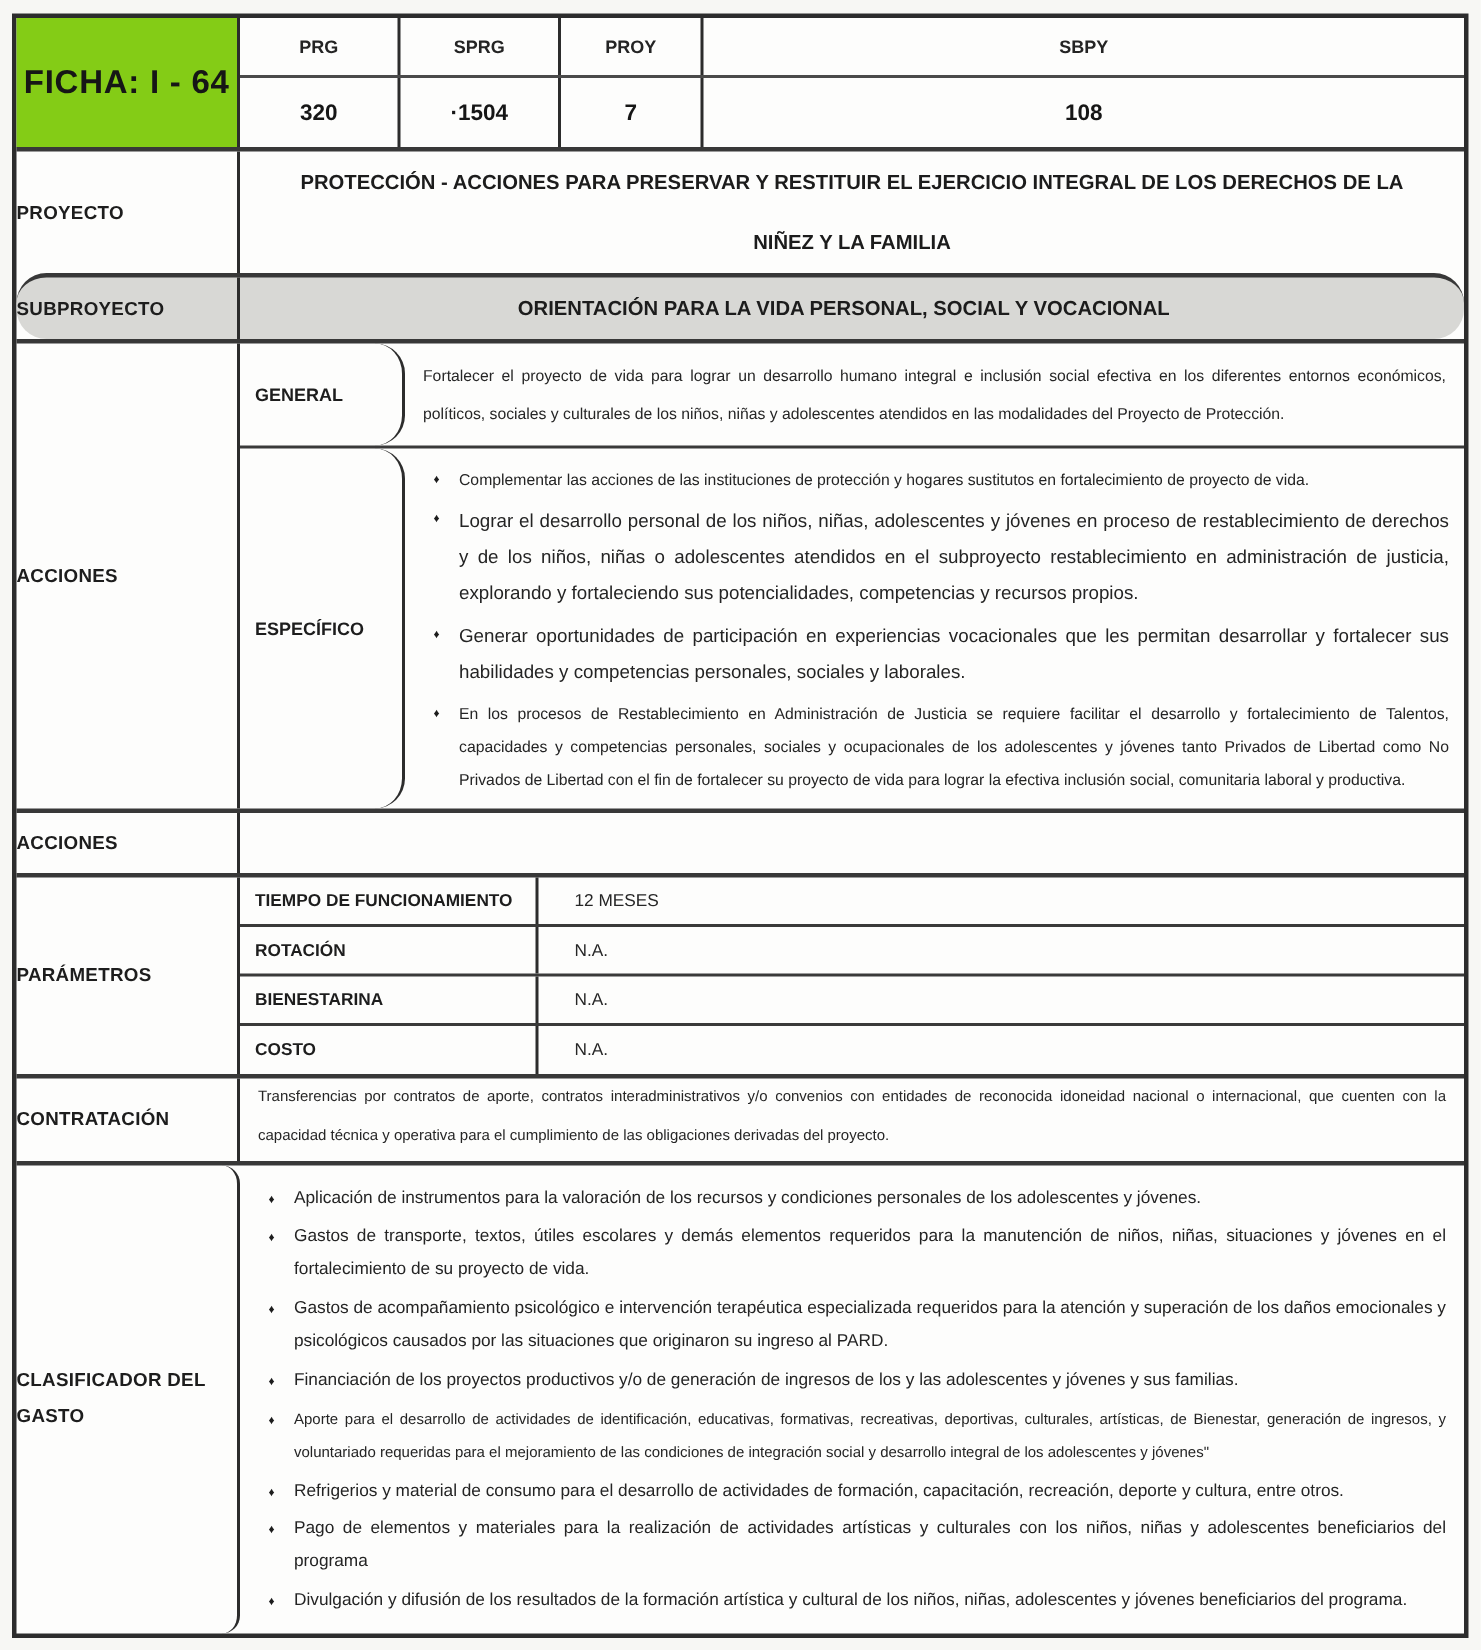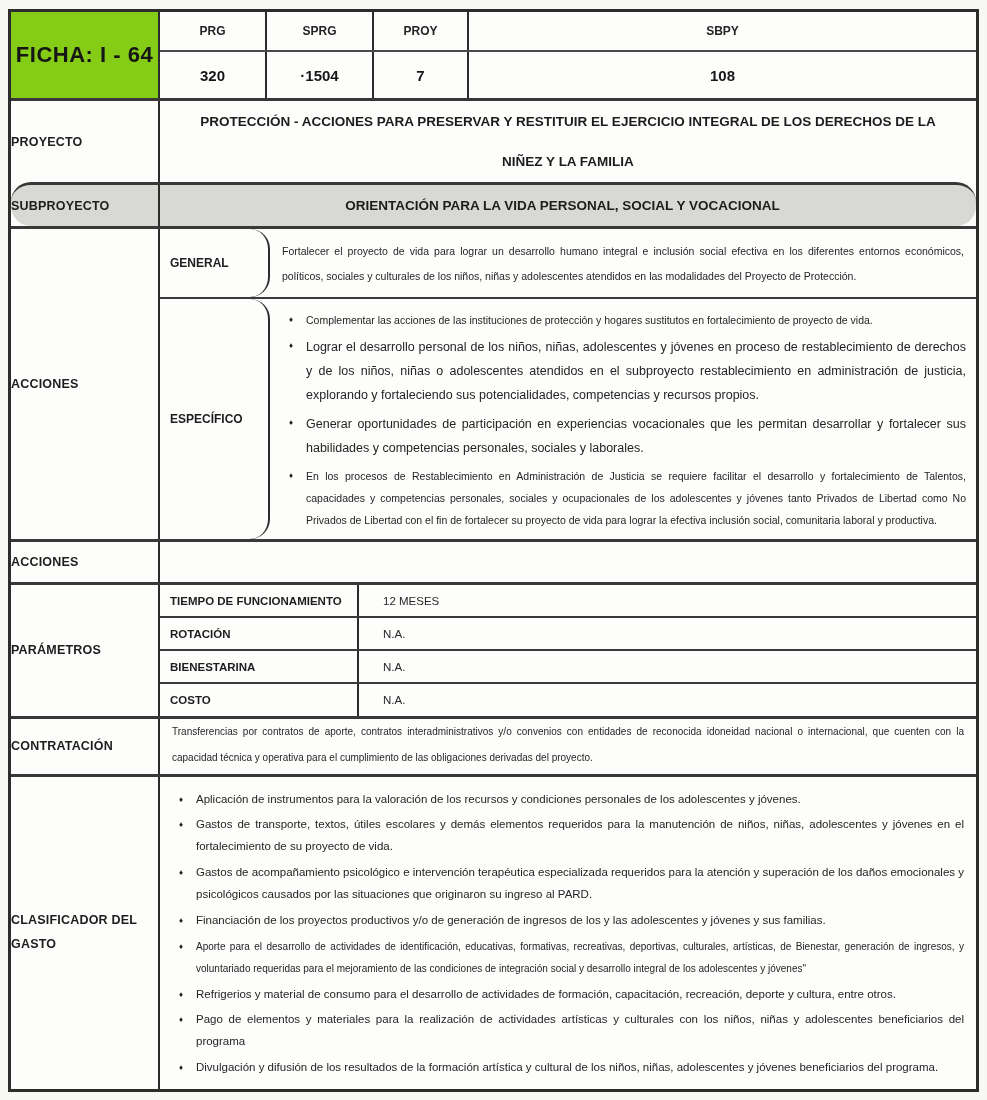--- a/index.html
+++ b/index.html
@@ -135,21 +135,21 @@
     padding-left: 24px;
     font-size: 11.5px; color: #262626;
   }
 
   
   .row-contratacion { height: 58px; }
   .row-contratacion .small-just { font-size: 10px; line-height: 2.6; padding-top: 2px; }
 
   
   .row-clasificador { flex: 1; }
-  .label-two-line { line-height: 1.9; align-items: center; }
+  .label-two-line { line-height: 1.9; align-items: center; border-radius: 12px; }
   .clasificador-list { padding: 10px 12px 8px 6px; }
   .clasificador-list .bullet-text { font-size: 11.5px; line-height: 1.9; }
   .clasificador-list .bullet-item.sm .bullet-text { font-size: 10px; line-height: 2.2; }
 </style>
 </head>
 <body>
 
 <div class="doc-table">
 
   <div class="row row-header">
@@ -247,21 +247,21 @@
 
   <div class="row row-clasificador">
     <div class="label-col label-two-line">CLASIFICADOR DEL GASTO</div>
     <div class="bullet-list clasificador-list">
       <div class="bullet-item">
         <span class="bullet">♦</span>
         <span class="bullet-text">Aplicación de instrumentos para la valoración de los recursos y condiciones personales de los adolescentes y jóvenes.</span>
       </div>
       <div class="bullet-item">
         <span class="bullet">♦</span>
-        <span class="bullet-text">Gastos de transporte, textos, útiles escolares y demás elementos requeridos para la manutención de niños, niñas, adolescentes y jóvenes en el fortalecimiento de su proyecto de vida.</span>
+        <span class="bullet-text">Gastos de transporte, textos, útiles escolares y demás elementos requeridos para la manutención de niños, niñas, situaciones y jóvenes en el fortalecimiento de su proyecto de vida.</span>
       </div>
       <div class="bullet-item">
         <span class="bullet">♦</span>
         <span class="bullet-text">Gastos de acompañamiento psicológico e intervención terapéutica especializada requeridos para la atención y superación de los daños emocionales y psicológicos causados por las situaciones que originaron su ingreso al PARD.</span>
       </div>
       <div class="bullet-item">
         <span class="bullet">♦</span>
         <span class="bullet-text">Financiación de los proyectos productivos y/o de generación de ingresos de los y las adolescentes y jóvenes y sus familias.</span>
       </div>
       <div class="bullet-item sm">

